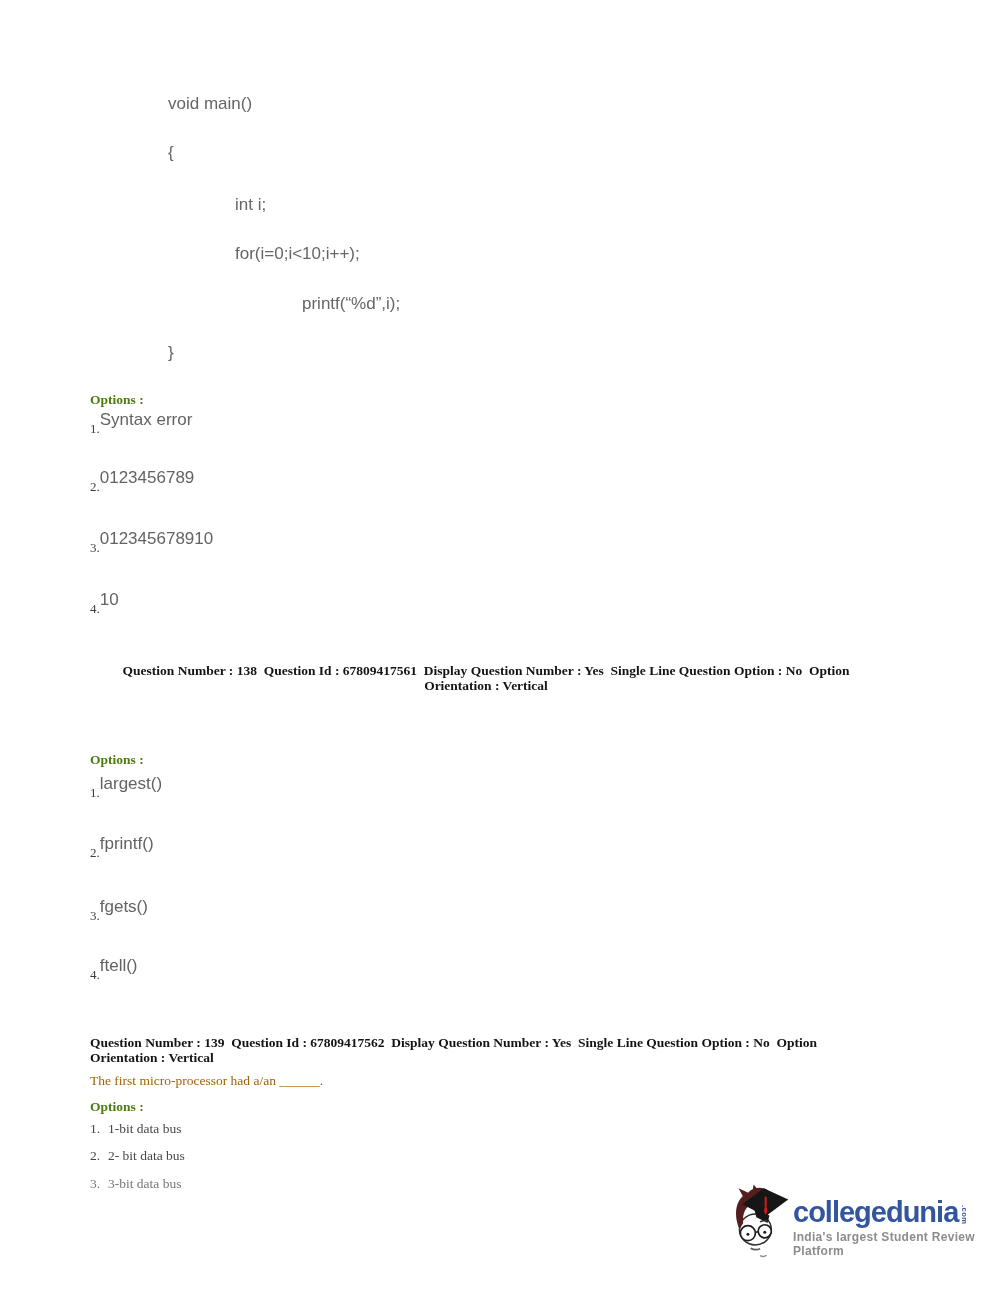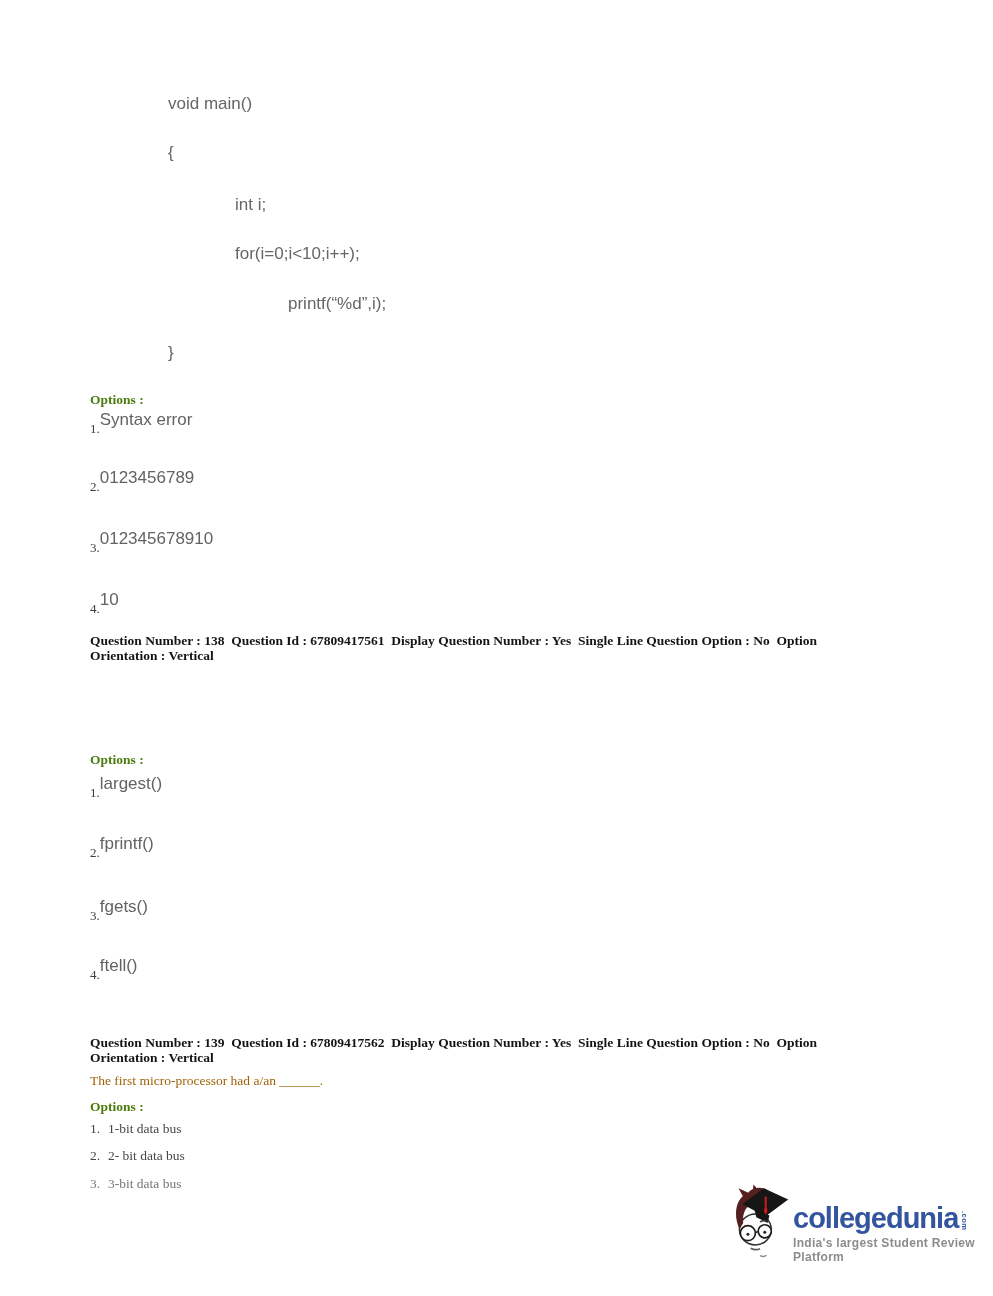--- a/index.html
+++ b/index.html
@@ -83,21 +83,21 @@
   .small-opt-row .s-text { white-space:pre; }
   .clip-bottom { height:14px; overflow:hidden; opacity:0.75; }
   
   .logo {
     position:absolute;
     left:731px;
     top:1184px;
     display:flex;
     align-items:flex-start;
   }
-  .logo-text { margin-top:19px; margin-left:2px; }
+  .logo-text { margin-top:13px; margin-left:2px; }
   .brand-row { display:flex; align-items:flex-start; }
   .brand {
     font-family:"Liberation Sans", sans-serif;
     font-weight:bold;
     font-size:29px;
     letter-spacing:-1px;
     color:#33549f;
     line-height:30px;
   }
   .tld {
@@ -121,21 +121,21 @@
 </style>
 </head>
 <body>
 
 <div class="page">
 
   <div class="code-line" style="left:168px; top:94px;">void main()</div>
   <div class="code-line" style="left:168px; top:143px;">{</div>
   <div class="code-line" style="left:235px; top:195px;">int i;</div>
   <div class="code-line" style="left:235px; top:244px;">for(i=0;i&lt;10;i++);</div>
-  <div class="code-line" style="left:288px; top:294px;">printf(“%d”,i);</div>
+  <div class="code-line" style="left:302px; top:294px;">printf(“%d”,i);</div>
   <div class="code-line" style="left:168px; top:343px;">}</div>
 
   <div class="options-heading" style="left:90px; top:392px;">Options :</div>
 
   <div class="opt-row" style="left:90px; top:410px;">
     <span class="opt-num">1.</span>
     <span class="opt-text">Syntax error</span>
   </div>
   <div class="opt-row" style="left:90px; top:468px;">
     <span class="opt-num">2.</span>
@@ -143,21 +143,21 @@
   </div>
   <div class="opt-row" style="left:90px; top:529px;">
     <span class="opt-num">3.</span>
     <span class="opt-text">012345678910</span>
   </div>
   <div class="opt-row" style="left:90px; top:590px;">
     <span class="opt-num">4.</span>
     <span class="opt-text">10</span>
   </div>
 
-  <div class="q-header" style="left:90px; top:634px;">Question Number : 138  Question Id : 67809417561  Display Question Number : Yes  Single Line Question Option : No  Option Orientation : Vertical</div>
+  <div class="q-header" style="left:90px; top:664px;text-align:center;">Question Number : 138  Question Id : 67809417561  Display Question Number : Yes  Single Line Question Option : No  Option Orientation : Vertical</div>
 
   <div class="options-heading" style="left:90px; top:752px;">Options :</div>
 
   <div class="opt-row" style="left:90px; top:774px;">
     <span class="opt-num">1.</span>
     <span class="opt-text">largest()</span>
   </div>
   <div class="opt-row" style="left:90px; top:834px;">
     <span class="opt-num">2.</span>
     <span class="opt-text">fprintf()</span>

